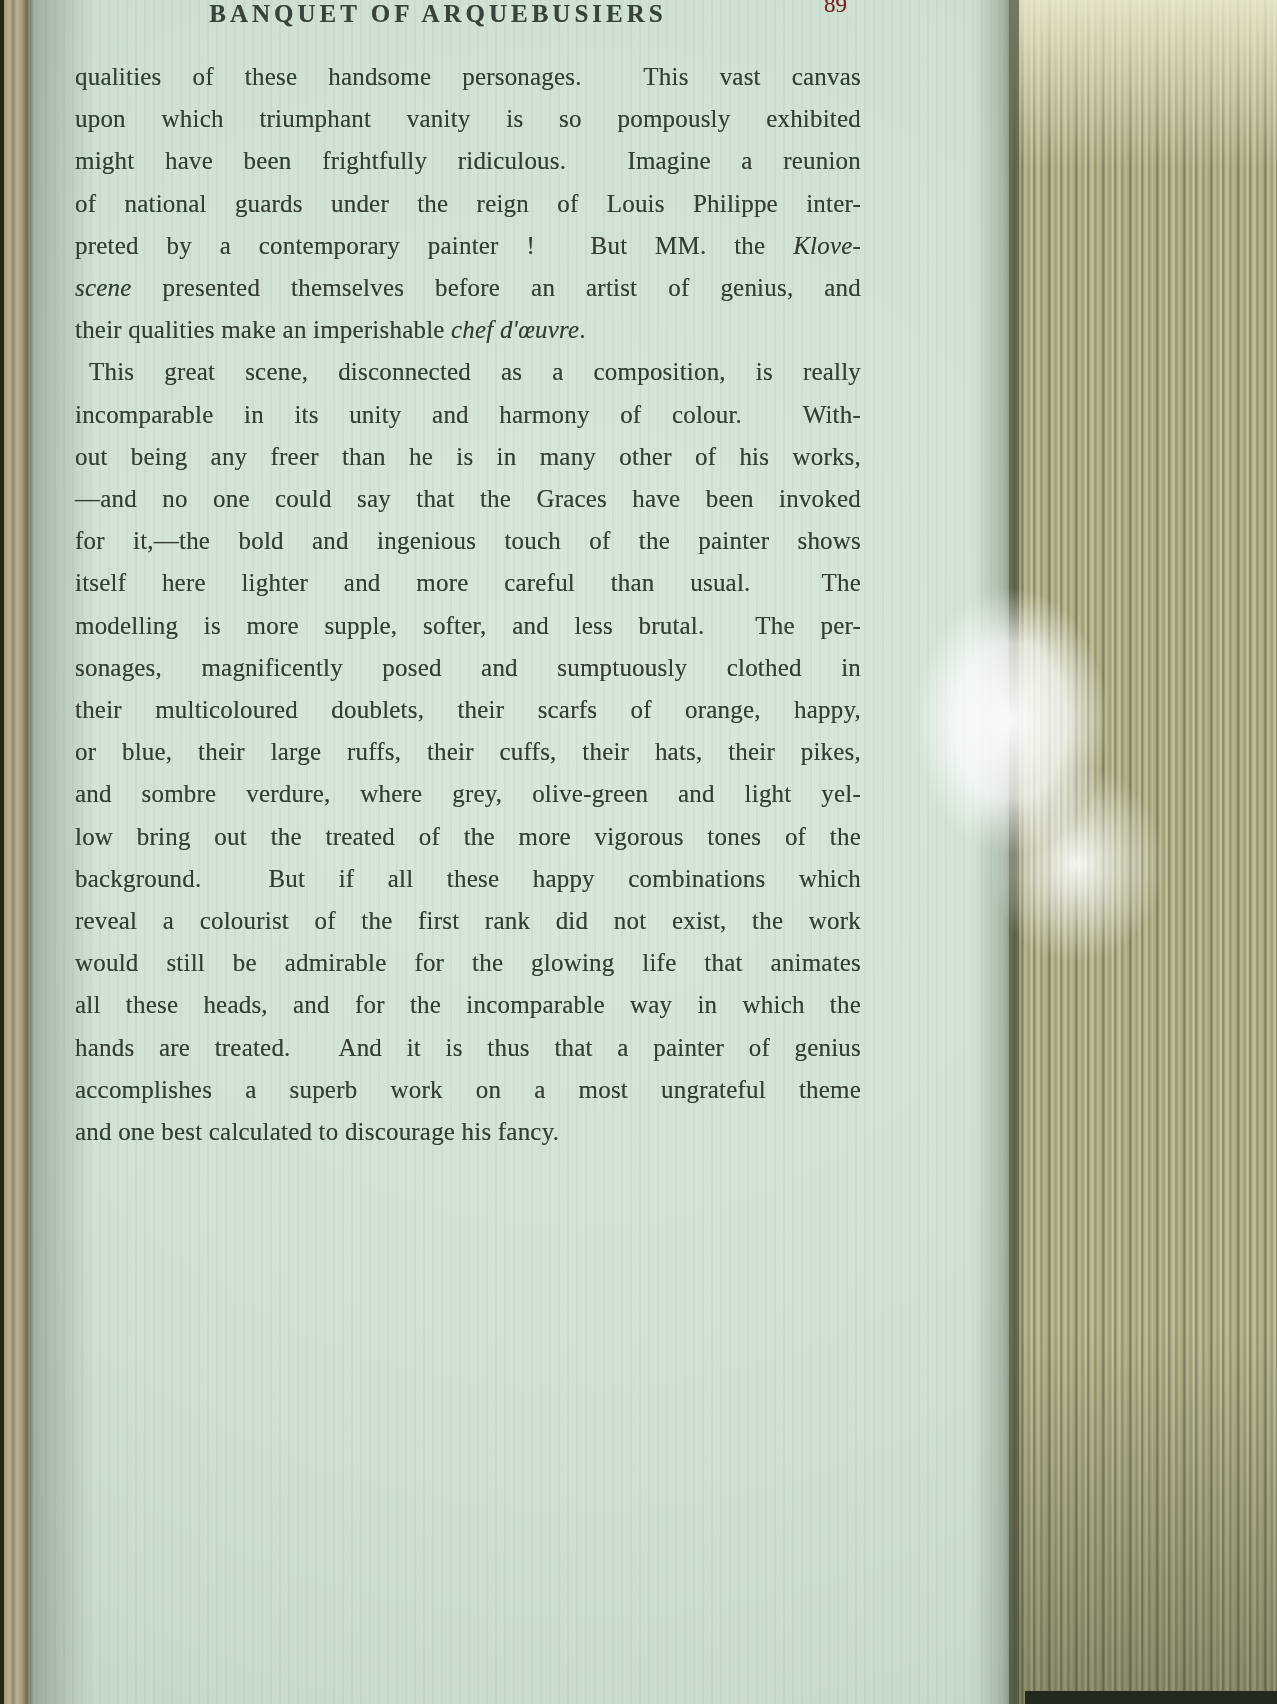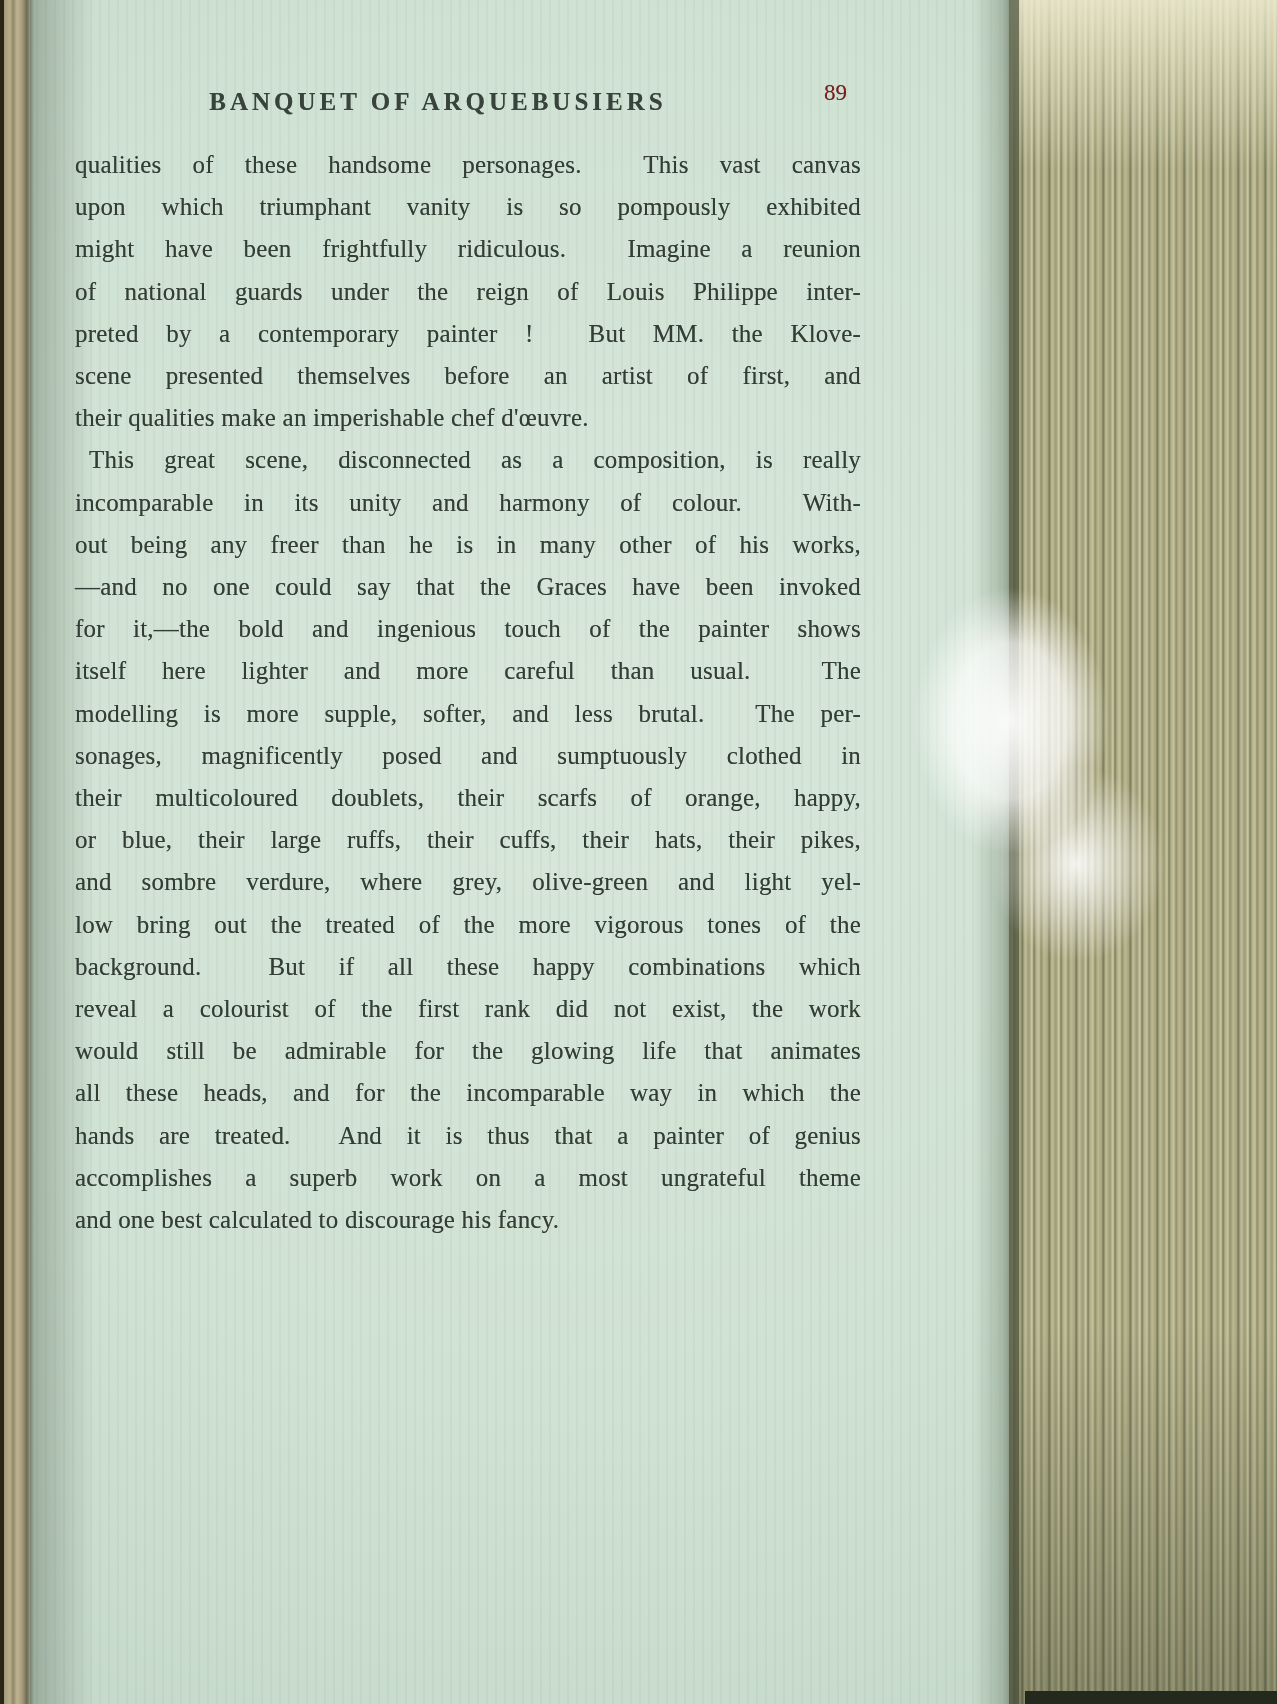--- a/index.html
+++ b/index.html
@@ -66,33 +66,33 @@
       rgba(255,255,255,0.88) 0%, rgba(255,255,255,0) 70%);
   }
   .bottom-edge {
     position:absolute; right:0; bottom:0; width:252px; height:13px; background:#232a1d;
   }
 
   .text-col {
     position:absolute; left:75px; top:0; width:786px; color:#333d35;
     text-shadow: 0 0 0.4px rgba(52,63,54,0.55);
   }
-  .header-row { position:relative; height:46px; margin-top:88px; }
+  .header-row { position:relative; height:46px; }
   .running-title {
     position:absolute; left:0; right:60px; text-align:center;
     font-weight:bold; letter-spacing:4px; font-size:25px; color:#38443b;
   }
   .page-number {
     position:absolute; right:14px; top:-8px; font-size:23px; color:#7f1d1d;
   }
   .body-text { margin-top:10px; font-size:25px; line-height:42.2px; letter-spacing:0.2px; }
   .line { text-align:justify; text-align-last:justify; }
   .line.last { text-align-last:left; }
   .line.indent { text-indent:14px; }
-  .it { }
+  .it { font-style:italic; }
 </style>
 </head>
 <body>
 
 <div class="scan">
   <div class="page-bg"></div>
   <div class="streaks"></div>
 
   <div class="left-edge"></div>
   <div class="left-shadow"></div>
@@ -109,21 +109,21 @@
       <div class="running-title">BANQUET OF ARQUEBUSIERS</div>
       <div class="page-number">89</div>
     </div>
     <div class="body-text">
         <div class="paragraph">
           <div class="line"><span class="rm">qualities of these handsome personages.&nbsp; This vast canvas</span></div>
           <div class="line"><span class="rm">upon which triumphant vanity is so pompously exhibited</span></div>
           <div class="line"><span class="rm">might have been frightfully ridiculous.&nbsp; Imagine a reunion</span></div>
           <div class="line"><span class="rm">of national guards under the reign of Louis Philippe inter-</span></div>
           <div class="line"><span class="rm">preted by a contemporary painter !&nbsp; But MM. the </span><span class="it">Klove-</span></div>
-          <div class="line"><span class="it">scene</span><span class="rm"> presented themselves before an artist of first, and</span></div>
+          <div class="line"><span class="it">scene</span><span class="rm"> presented themselves before an artist of genius, and</span></div>
           <div class="line last"><span class="rm">their qualities make an imperishable </span><span class="it">chef d'œuvre</span><span class="rm">.</span></div>
         </div>
         <div class="paragraph">
           <div class="line indent"><span class="rm">This great scene, disconnected as a composition, is really</span></div>
           <div class="line"><span class="rm">incomparable in its unity and harmony of colour.&nbsp; With-</span></div>
           <div class="line"><span class="rm">out being any freer than he is in many other of his works,</span></div>
           <div class="line"><span class="rm">—and no one could say that the Graces have been invoked</span></div>
           <div class="line"><span class="rm">for it,—the bold and ingenious touch of the painter shows</span></div>
           <div class="line"><span class="rm">itself here lighter and more careful than usual.&nbsp; The</span></div>
           <div class="line"><span class="rm">modelling is more supple, softer, and less brutal.&nbsp; The per-</span></div>

